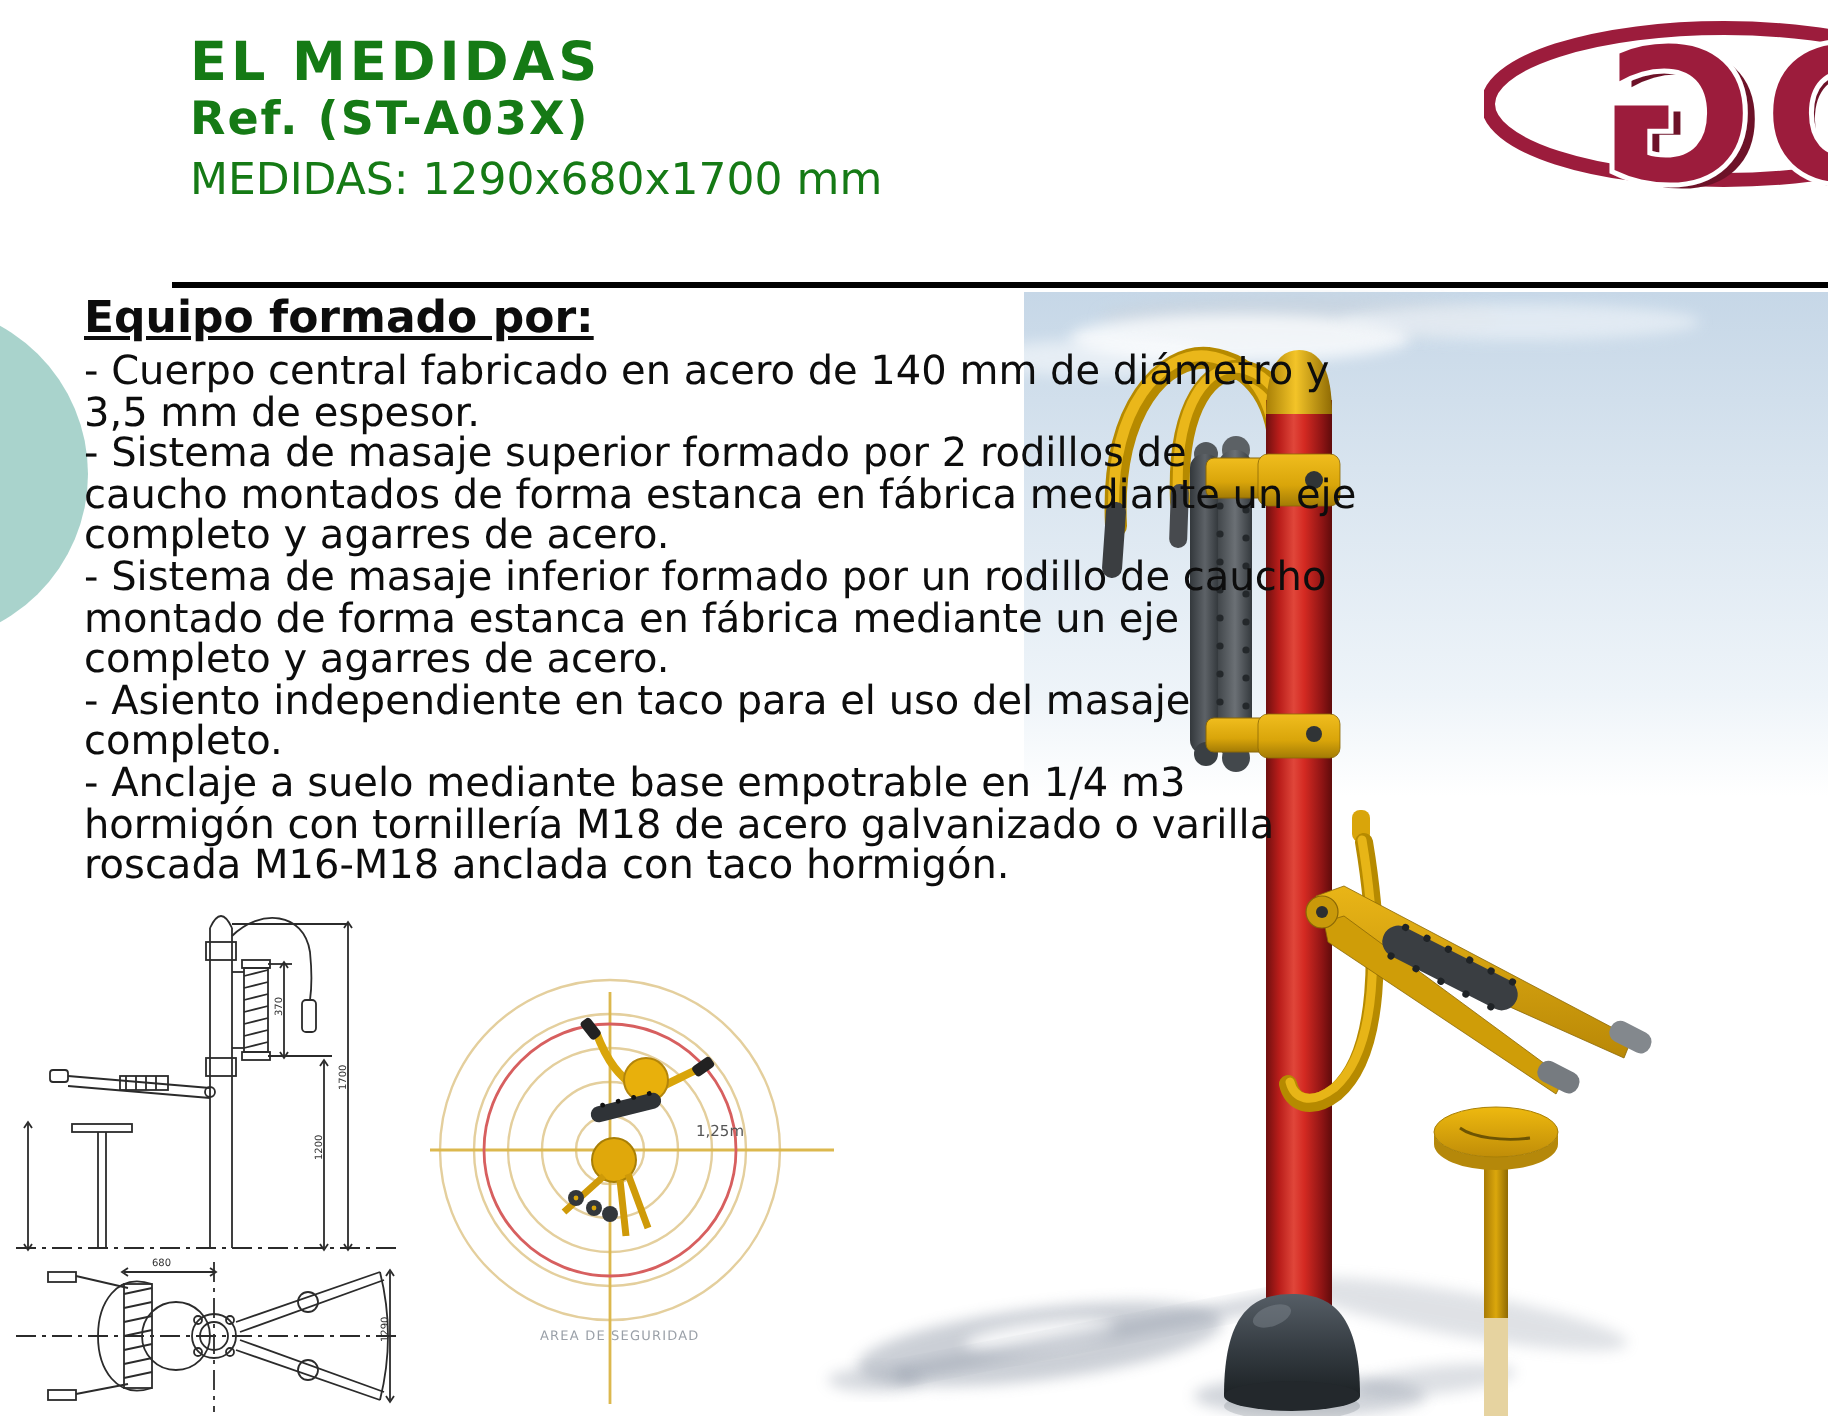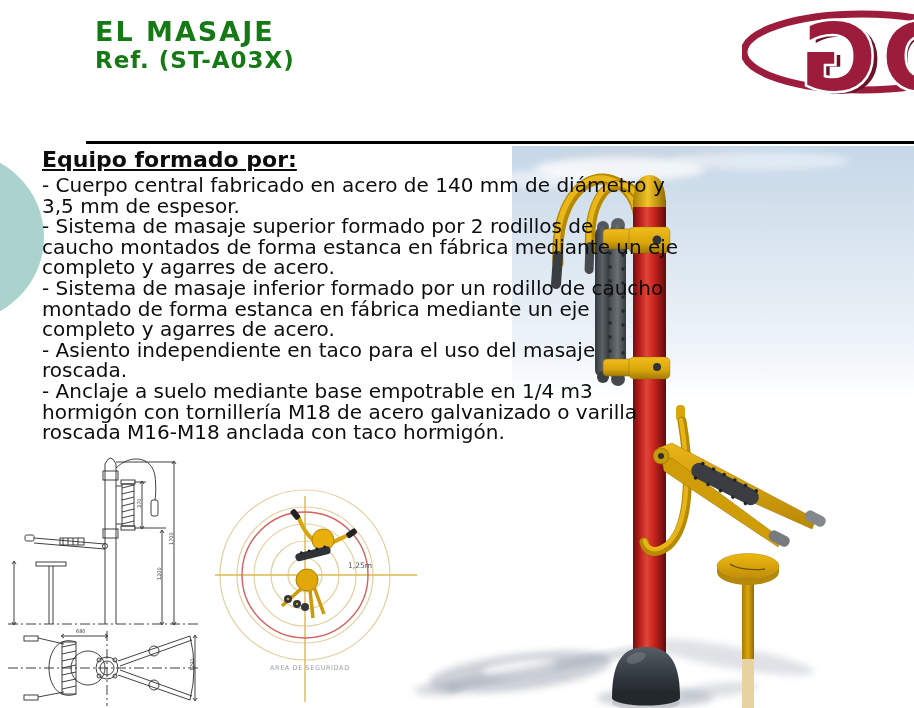--- a/index.html
+++ b/index.html
@@ -204,22 +204,23 @@
     <g>
       <rect x="342" y="432" width="12" height="84" fill="url(#legg)"></rect>
       <rect x="342" y="514" width="12" height="49" fill="#e6d3a0"></rect>
       <path d="M 317,421 A 31 12.5 0 0 0 379,421 L 379,427 A 31 13 0 0 1 317,427 Z" fill="#b5880a"></path>
       <ellipse cx="348" cy="421" rx="31" ry="12.5" fill="url(#seatg)" stroke="#a87f06" stroke-width="0.5"></ellipse>
       <path d="M 330,419 A 28 10 0 0 0 365,424" stroke="#6d5403" stroke-width="1.4" fill="none"></path>
     </g>
   </svg>
 
   <div id="header">
-    <div class="title">EL MASAJE</div>
+    <div class="title">EL MEDIDAS</div>
     <div class="ref">Ref. (ST-A03X)</div>
+    <div class="dims">MEDIDAS: 1290x680x1700 mm</div>
   </div>
 
   <div id="logo-wrap">
     <svg width="240" height="104" viewBox="0 0 240 104">
       <ellipse cx="120" cy="48" rx="118" ry="38" fill="none" stroke="#9c1c3c" stroke-width="7"></ellipse>
       <g font-family="'DejaVu Sans',sans-serif" font-size="92" font-weight="bold" style="paint-order:stroke" stroke="#ffffff" stroke-width="5">
         <text transform="translate(137,86) scale(-1,1)" fill="#6d1228" x="-3" y="3" stroke="none">G</text>
         <text transform="translate(134,86) scale(-1,1)" fill="#9c1c3c">G</text>
         <text x="143" y="89" fill="#6d1228" stroke="none">G</text>
         <text x="140" y="86" fill="#9c1c3c">G</text>
@@ -234,21 +235,21 @@
     <div>
         <div class="line">- Cuerpo central fabricado en acero de 140 mm de diámetro y</div>
         <div class="line">3,5 mm de espesor.</div>
         <div class="line">- Sistema de masaje superior formado por 2 rodillos de</div>
         <div class="line">caucho montados de forma estanca en fábrica mediante un eje</div>
         <div class="line">completo y agarres de acero.</div>
         <div class="line">- Sistema de masaje inferior formado por un rodillo de caucho</div>
         <div class="line">montado de forma estanca en fábrica mediante un eje</div>
         <div class="line">completo y agarres de acero.</div>
         <div class="line">- Asiento independiente en taco para el uso del masaje</div>
-        <div class="line">roscada.</div>
+        <div class="line">completo.</div>
         <div class="line">- Anclaje a suelo mediante base empotrable en 1/4 m3</div>
         <div class="line">hormigón con tornillería M18 de acero galvanizado o varilla</div>
         <div class="line">roscada M16-M18 anclada con taco hormigón.</div>
       </div>
   </div>
 
   <svg id="drawing-svg" width="198" height="262" viewBox="0 0 198 262">
     <g stroke="#2b2b2b" stroke-width="0.9" fill="none">
 
       <line x1="6" y1="178" x2="196" y2="178" stroke-dasharray="10 3 2 3"></line>

